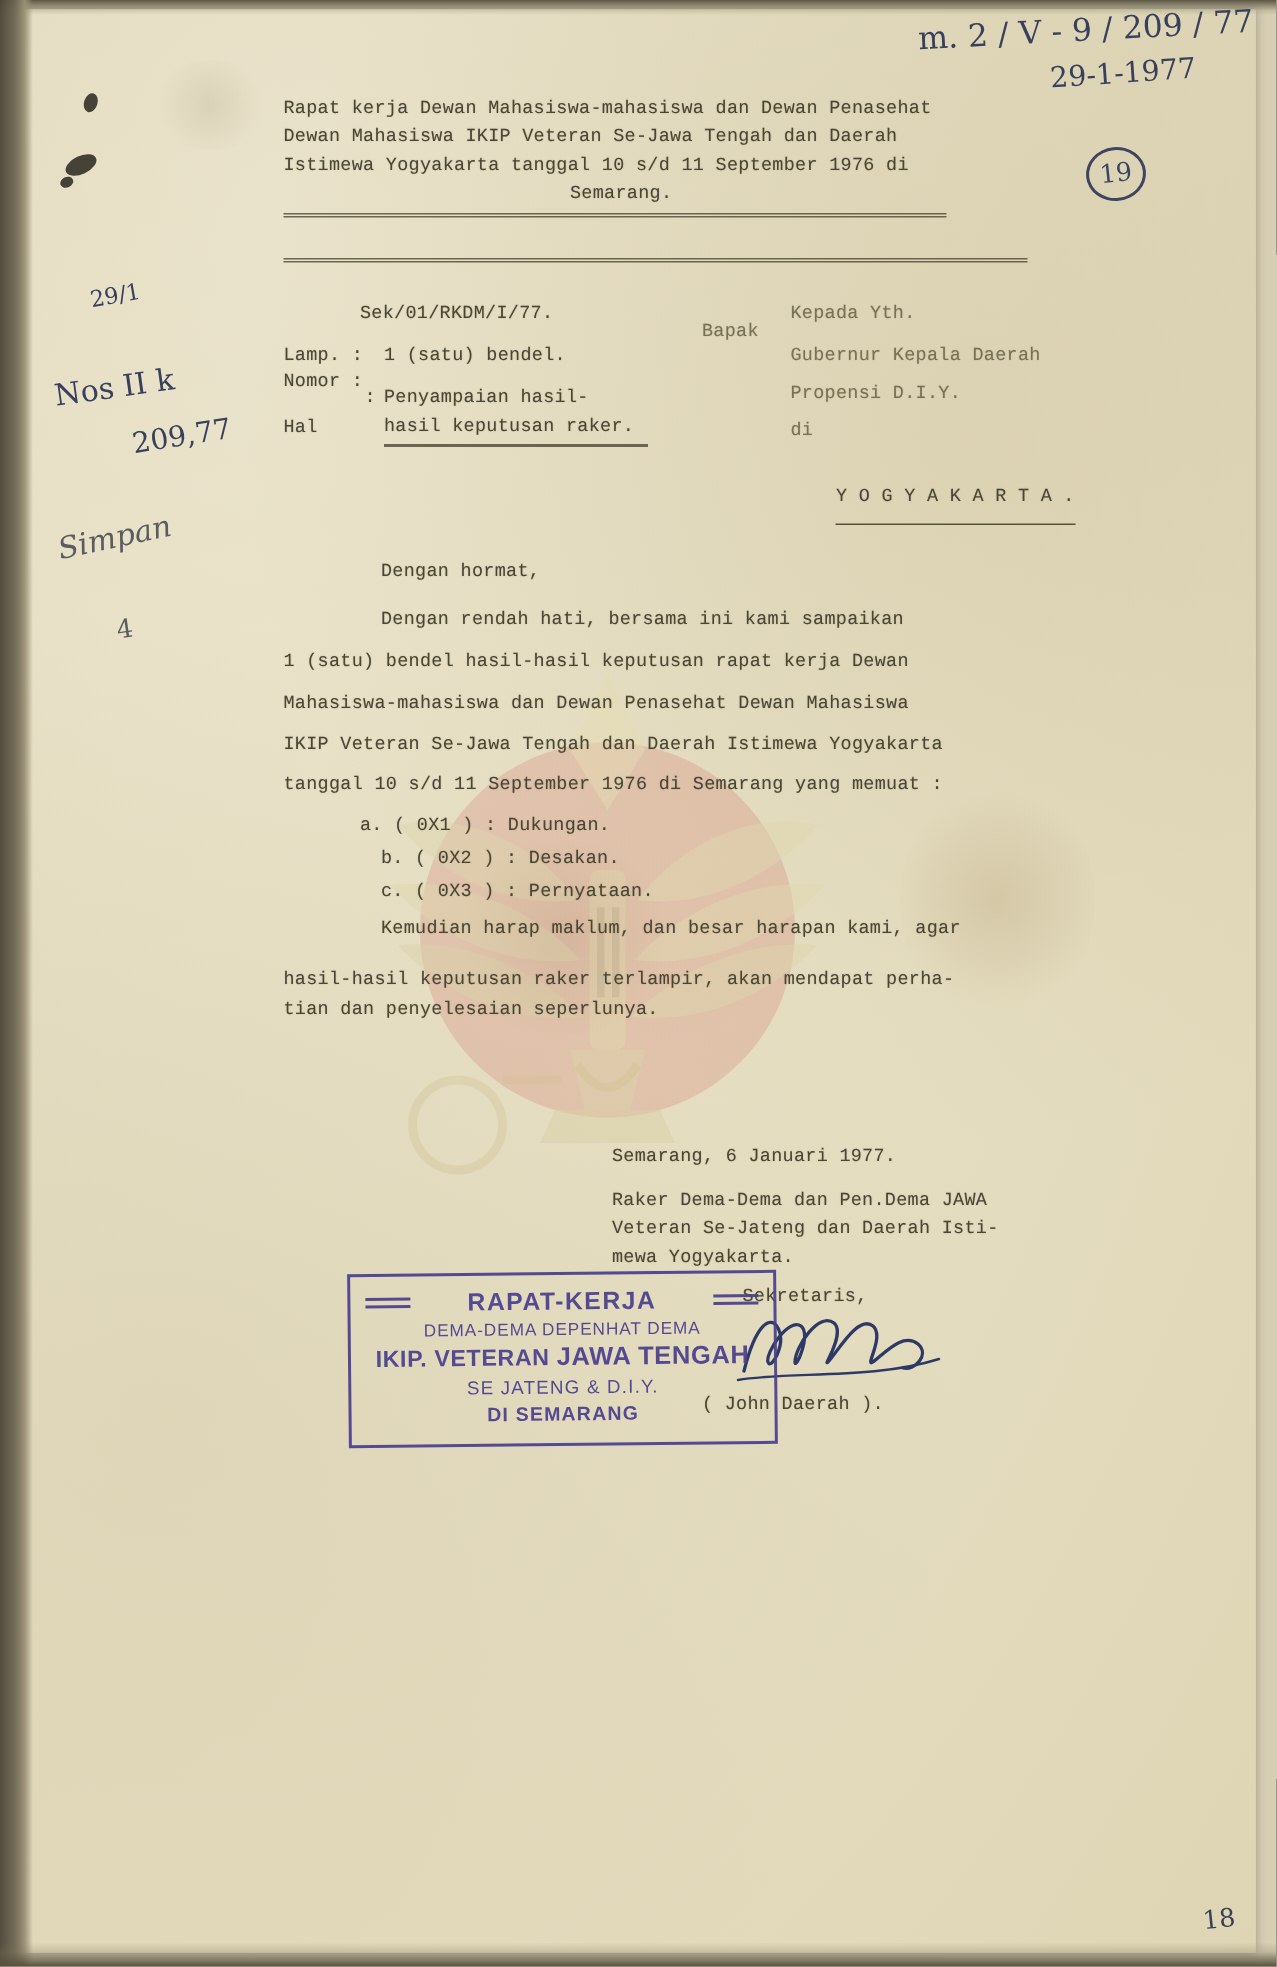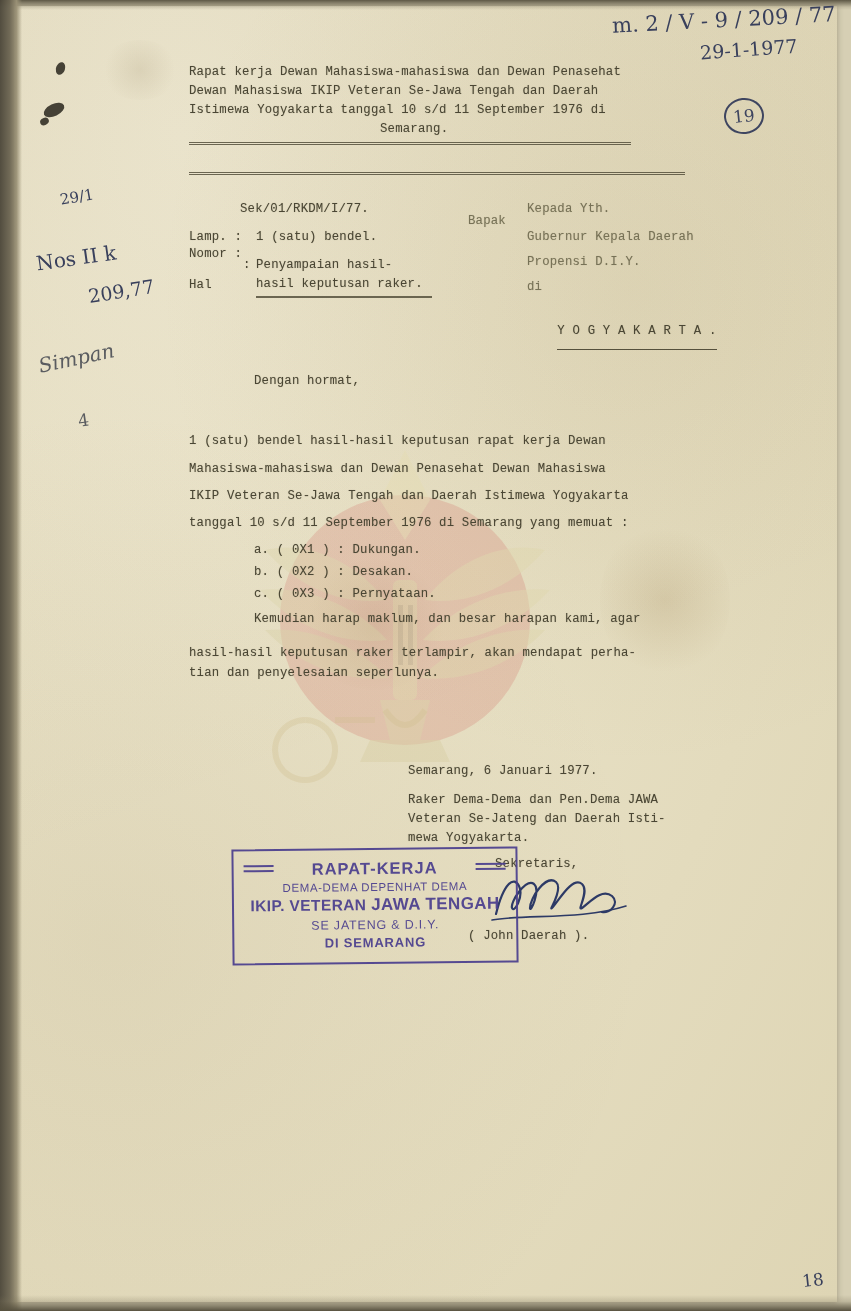--- a/index.html
+++ b/index.html
@@ -251,26 +251,27 @@
   <div class="typed faded" style="left:468px;top:212px;">Bapak</div>
   <div class="typed faded" style="left:527px;top:228px;">Gubernur Kepala Daerah</div>
   <div class="typed faded" style="left:527px;top:253px;">Propensi D.I.Y.</div>
   <div class="typed faded" style="left:527px;top:278px;">di</div>
   <div class="typed" style="left:527px;top:303px;">
     <span class="underline-txt">Y O G Y A K A R T A .</span>
   </div>
 
   <div class="typed" style="left:254px;top:372px;">Dengan hormat,</div>
 
+  <div class="typed" style="left:254px;top:404px;">Dengan rendah hati, bersama ini kami sampaikan</div>
   <div class="typed" style="left:189px;top:432px;">1 (satu) bendel hasil-hasil keputusan rapat kerja Dewan</div>
   <div class="typed" style="left:189px;top:460px;">Mahasiswa-mahasiswa dan Dewan Penasehat Dewan Mahasiswa</div>
   <div class="typed" style="left:189px;top:487px;font-family:Liberation Mono, monospace;">IKIP Veteran Se-Jawa Tengah dan Daerah Istimewa Yogyakarta</div>
   <div class="typed" style="left:189px;top:514px;">tanggal 10 s/d 11 September 1976 di Semarang yang memuat :</div>
 
-  <div class="typed" style="left:254px;top:541px;">a. ( 0X1 ) : Dukungan.</div>
+  <div class="typed" style="left:240px;top:541px;">a. ( 0X1 ) : Dukungan.</div>
   <div class="typed" style="left:254px;top:563px;">b. ( 0X2 ) : Desakan.</div>
   <div class="typed" style="left:254px;top:585px;">c. ( 0X3 ) : Pernyataan.</div>
 
   <div class="typed" style="left:254px;top:610px;">Kemudian harap maklum, dan besar harapan kami, agar</div>
   <div class="typed" style="left:189px;top:644px;">hasil-hasil keputusan raker terlampir, akan mendapat perha-</div>
   <div class="typed" style="left:189px;top:664px;">tian dan penyelesaian seperlunya.</div>
 
   <div class="typed" style="left:408px;top:762px;">Semarang, 6 Januari 1977.</div>
   <div class="typed" style="left:408px;top:791px;">Raker Dema-Dema dan Pen.Dema JAWA</div>
   <div class="typed" style="left:408px;top:810px;text-align:right;">Veteran Se-Jateng dan Daerah Isti-</div>

